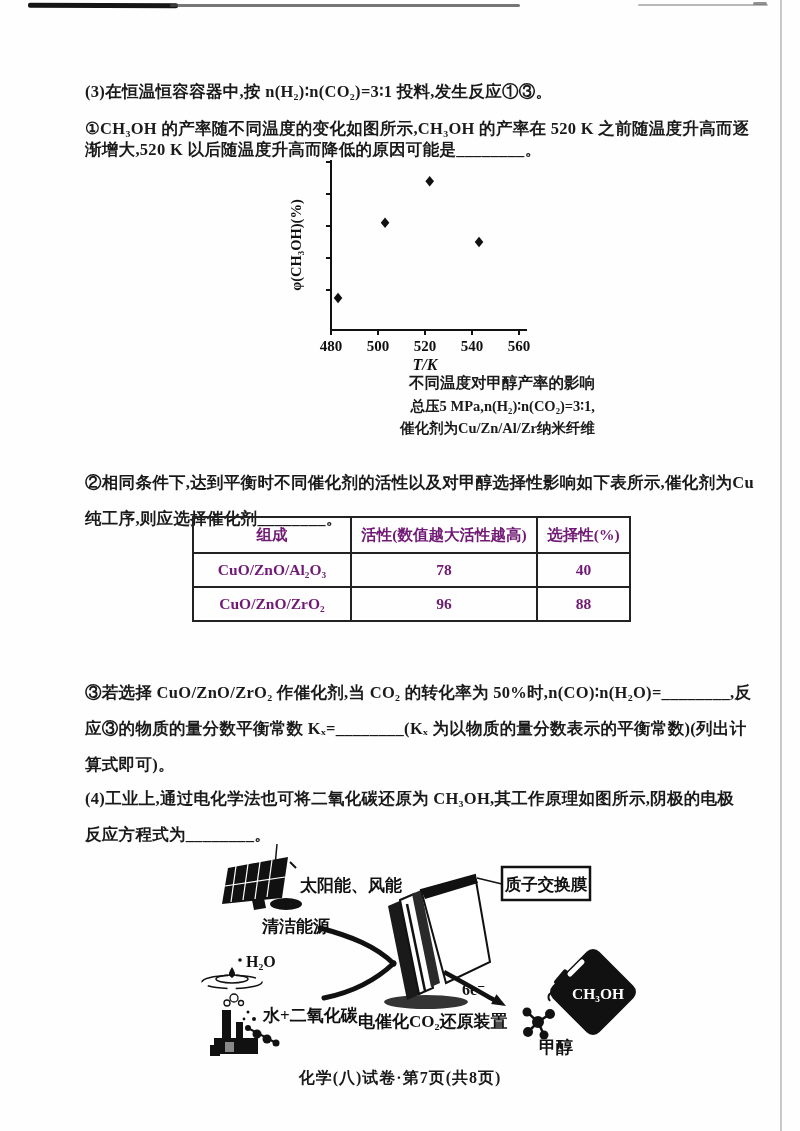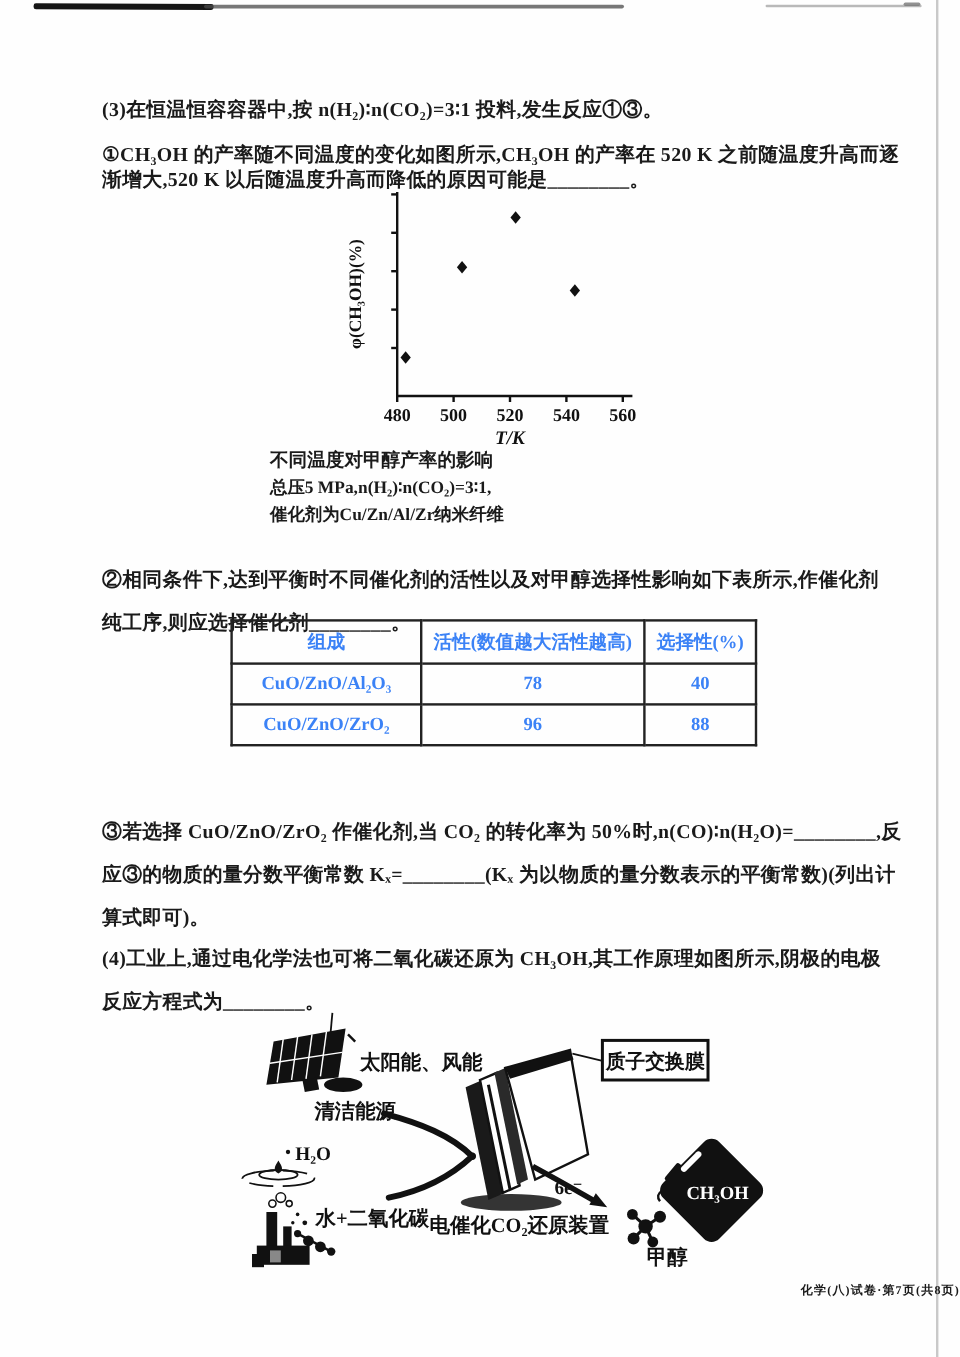--- a/index.html
+++ b/index.html
@@ -8,37 +8,37 @@
     background:#fefefe;overflow:hidden;
     font-family:"Liberation Serif","DejaVu Serif",serif;
     color:#1a1a1a;
   }
   .tline{
     position:absolute;left:85px;width:660px;font-size:16.5px;
     font-weight:600;letter-spacing:.3px;white-space:nowrap;line-height:22px;margin-top:24px;
   }
   
   .chart-wrap{position:absolute;left:285px;top:150px;width:250px;height:225px;}
-  .caption{position:absolute;left:225px;width:370px;text-align:left;font-weight:600;white-space:nowrap;}
+  .caption{position:absolute;left:225px;width:370px;text-align:right;font-weight:600;white-space:nowrap;}
   .cap-title{top:373px;font-size:15.5px;}
   .cap-sub{font-size:14.5px;}
   
   table.cat{
     position:absolute;left:192px;top:516px;border-collapse:collapse;
-    font-size:15.5px;font-weight:600;text-align:center;color:#3b82f6;
+    font-size:15.5px;font-weight:600;text-align:center;color:#701a75;
   }
   table.cat th,table.cat td{border:2px solid #222;padding:0 8px;height:32px;font-weight:600;}
   table.cat th{height:34px;}
   .w1{width:140px;} .w2{width:168px;font-family:Liberation Serif, serif;} .w3{width:75px;}
   
   .diagram-wrap{position:absolute;left:178px;top:842px;width:545px;height:225px;}
   .diagram-wrap text{font-family:"Liberation Serif","DejaVu Serif",serif;font-weight:600;fill:#111;}
   
-  .footer{position:absolute;left:0;top:1068px;width:100%;text-align:right;
-    font-size:10px;font-weight:600;letter-spacing:1px;}
+  .footer{position:absolute;left:0;top:1068px;width:100%;text-align:center;
+    font-size:16px;font-weight:600;letter-spacing:1px;}
   
   .streak{position:absolute;border-radius:2px;}
   .s1{left:28px;top:3px;width:150px;height:5px;background:#161616;transform:rotate(.2deg);}
   .s2{left:170px;top:4px;width:350px;height:3px;background:#4a4a4a;opacity:.75;}
   .s3{left:638px;top:4px;width:130px;height:2px;background:#8a8a8a;opacity:.6;}
   .s4{left:753px;top:2px;width:14px;height:3px;background:#777;opacity:.8;}
   .vline{position:absolute;left:780px;top:0;width:2px;height:1131px;background:#c9c9c9;}
 </style>
 </head>
 <body>
@@ -79,21 +79,21 @@
         <path d="M 144.7 25.99999999999999 L 149 31.19999999999999 L 144.7 36.39999999999999 L 140.39999999999998 31.19999999999999 Z" fill="#111"></path>
         <path d="M 194.04999999999998 86.8 L 198.35 92 L 194.04999999999998 97.2 L 189.74999999999997 92 Z" fill="#111"></path>
         <text x="140" y="220" text-anchor="middle" font-size="16" font-style="italic" font-weight="700" fill="#111">T/K</text>
         <text x="16" y="95" text-anchor="middle" font-size="14.5" font-weight="700" fill="#111" transform="rotate(-90 16 95)">φ(CH₃OH)(%)</text>
       </svg>
   </div>
   <div class="caption cap-title">不同温度对甲醇产率的影响</div>
   <div class="caption cap-sub" style="top:397px">总压5 MPa,n(H₂)∶n(CO₂)=3∶1,</div>
   <div class="caption cap-sub" style="top:419px">催化剂为Cu/Zn/Al/Zr纳米纤维</div>
 
-  <div class="tline" style="top:448px">②相同条件下,达到平衡时不同催化剂的活性以及对甲醇选择性影响如下表所示,作催化剂</div>
+  <div class="tline" style="top:448px">②相同条件下,达到平衡时不同催化剂的活性以及对甲醇选择性影响如下表所示,催化剂为Cu</div>
   <div class="tline" style="top:484px">纯工序,则应选择催化剂________。</div>
 
   <table class="cat">
     <thead>
       <tr>
         <th class="w1">组成</th>
         <th class="w2">活性(数值越大活性越高)</th>
         <th class="w3">选择性(%)</th>
       </tr>
     </thead>

